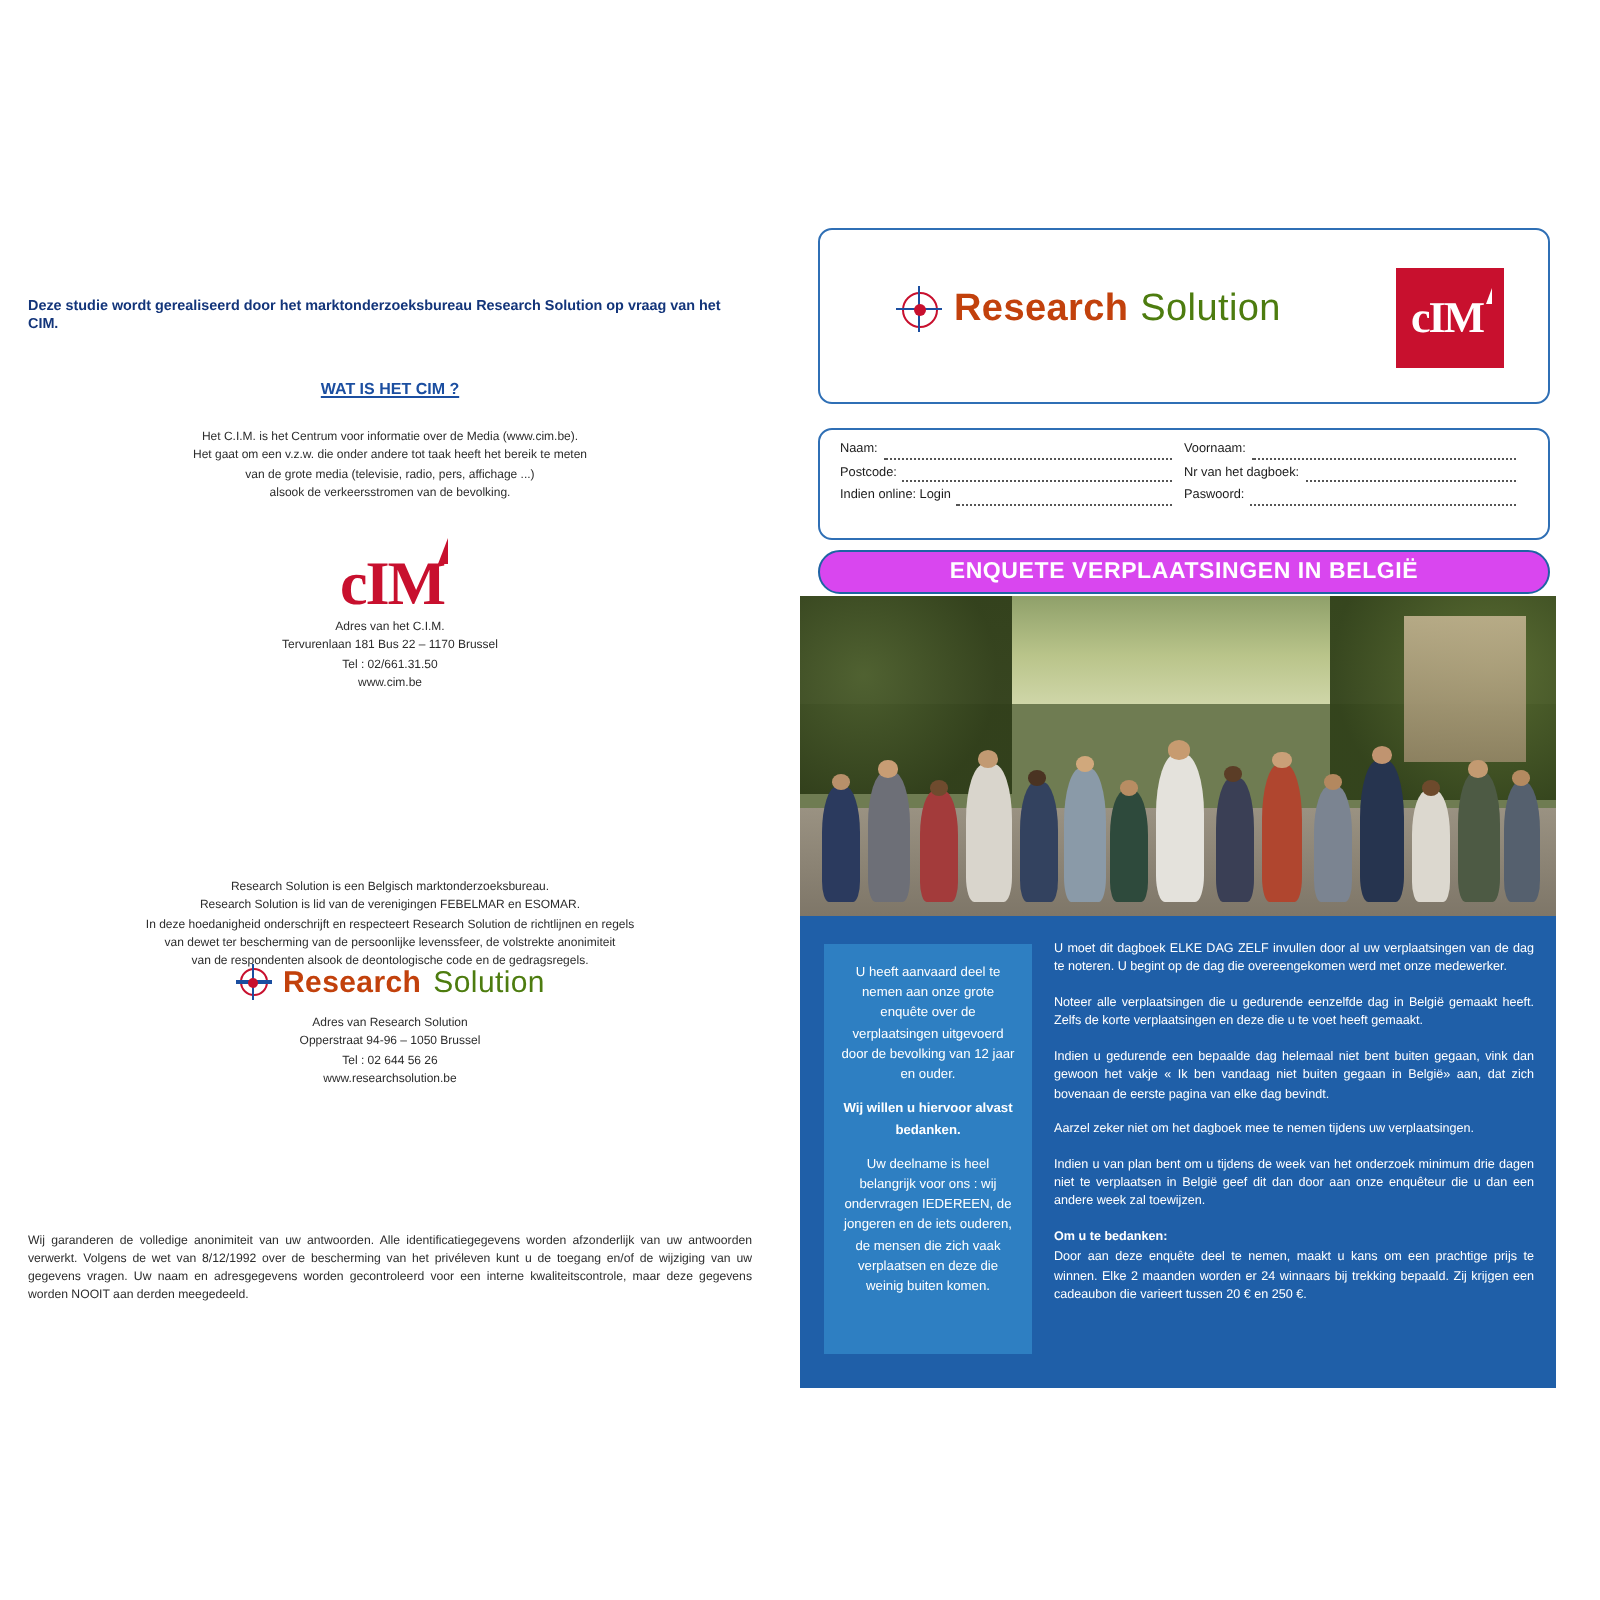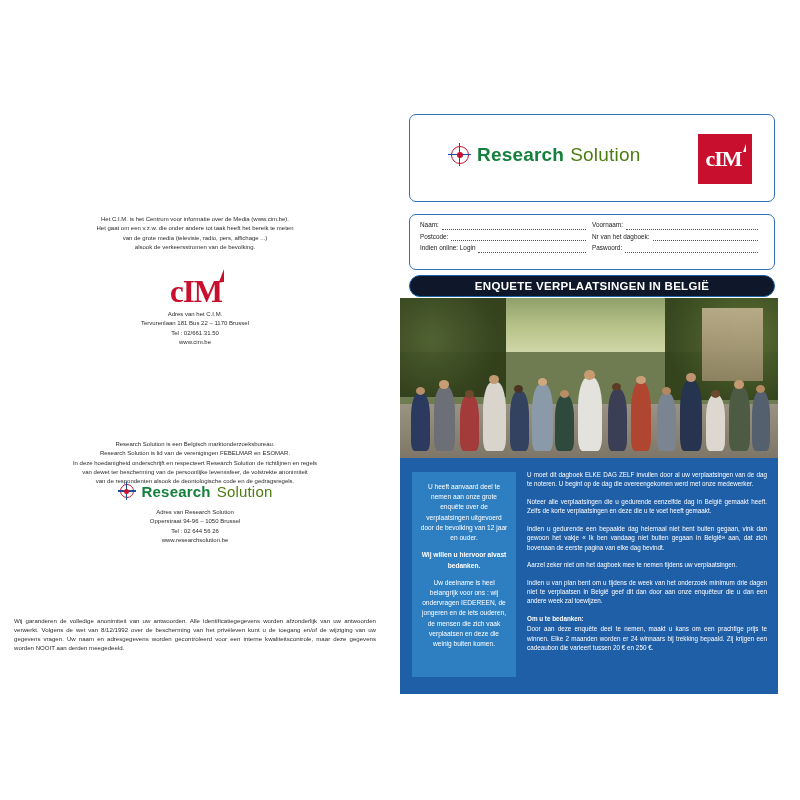--- a/index.html
+++ b/index.html
@@ -143,21 +143,21 @@
   .rs-mark .hline { left: 0; top: 8.2px; width: 18px; height: 1.4px; }
   .rs-mark .vline { top: 0; left: 8.2px; height: 18px; width: 1.4px; }
   .rs-mark .dot {
     position: absolute;
     left: 6.5px; top: 6.5px;
     width: 5px; height: 5px;
     background: #c8102e;
     border-radius: 50%;
   }
   .rs-word-research {
-    color: #15803d;
+    color: #c2410c;
     font-weight: bold;
     font-size: 15px;
     letter-spacing: .2px;
   }
   .rs-word-solution {
     color: #4d7c0f;
     font-size: 15px;
     letter-spacing: .2px;
   }
 
@@ -283,21 +283,21 @@
     margin-right: 6px;
   }
 
   
   #title-bar {
     position: absolute;
     left: 19px;
     top: 275px;
     width: 366px;
     height: 22px;
-    background: #0f172a;
+    background: #d946ef;
     border: 1px solid #1f63a4;
     border-radius: 11px;
     box-sizing: border-box;
     display: flex;
     align-items: center;
     justify-content: center;
   }
   #title-bar span {
     color: #ffffff;
     font-size: 11.5px;
@@ -390,21 +390,23 @@
     box-sizing: border-box;
   }
   #callout p { margin: 0 0 7px 0; }
   #callout p.bold { font-weight: bold; }
 </style>
 </head>
 <body>
 
 <div id="left-page">
 
-
+  <div class="lead-line">Deze studie wordt gerealiseerd door het marktonderzoeksbureau Research Solution op vraag van het CIM.</div>
+
+  <div id="wat-is-cim" class="heading-blue">WAT IS HET CIM ?</div>
 
   <div id="cim-text" class="small-center">
     <div>Het C.I.M. is het Centrum voor informatie over de Media (www.cim.be).</div>
     <div>Het gaat om een v.z.w. die onder andere tot taak heeft het bereik te meten</div>
     <div>van de grote media (televisie, radio, pers, affichage ...)</div>
     <div>alsook de verkeersstromen van de bevolking.</div>
   </div>
 
   <div id="cim-logo-1">
     <span class="cim-logo"><span>cIM</span><span class="tail"></span></span>

